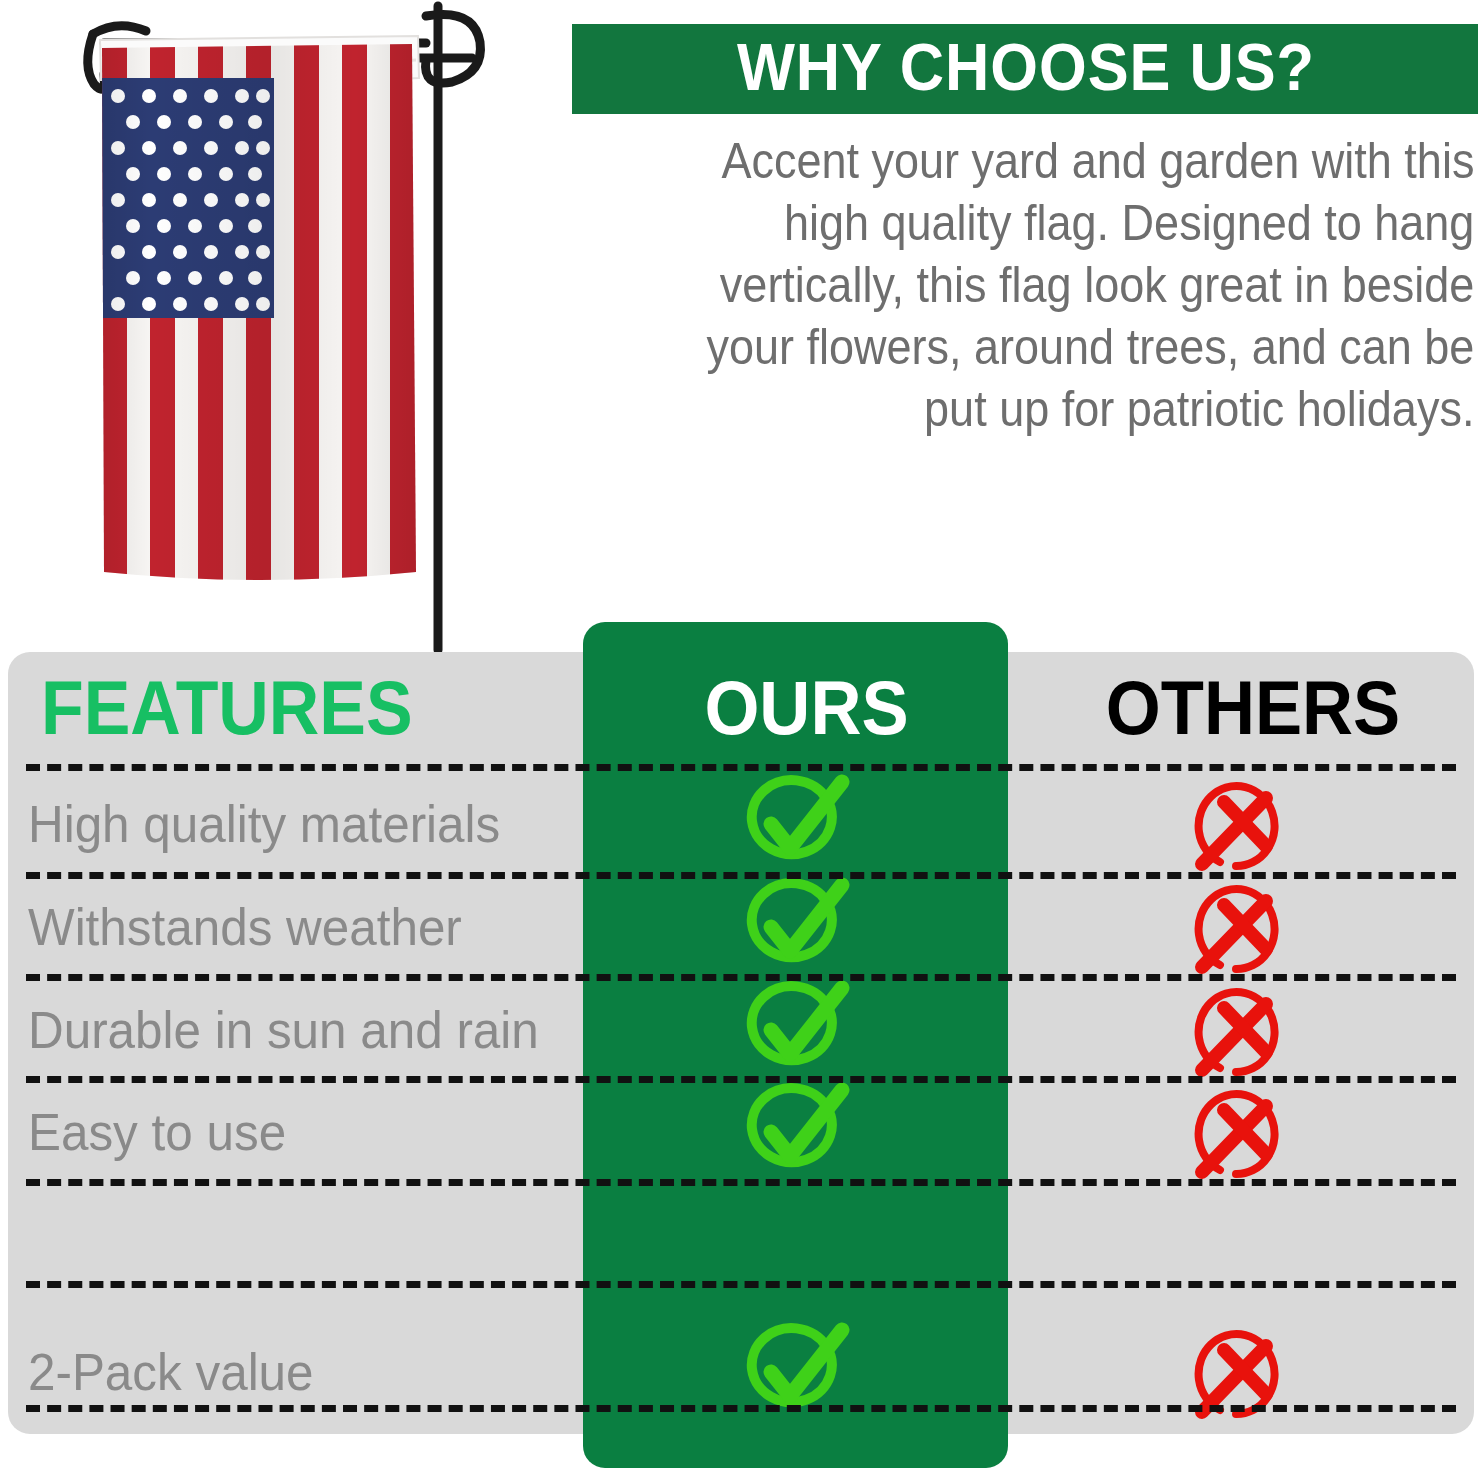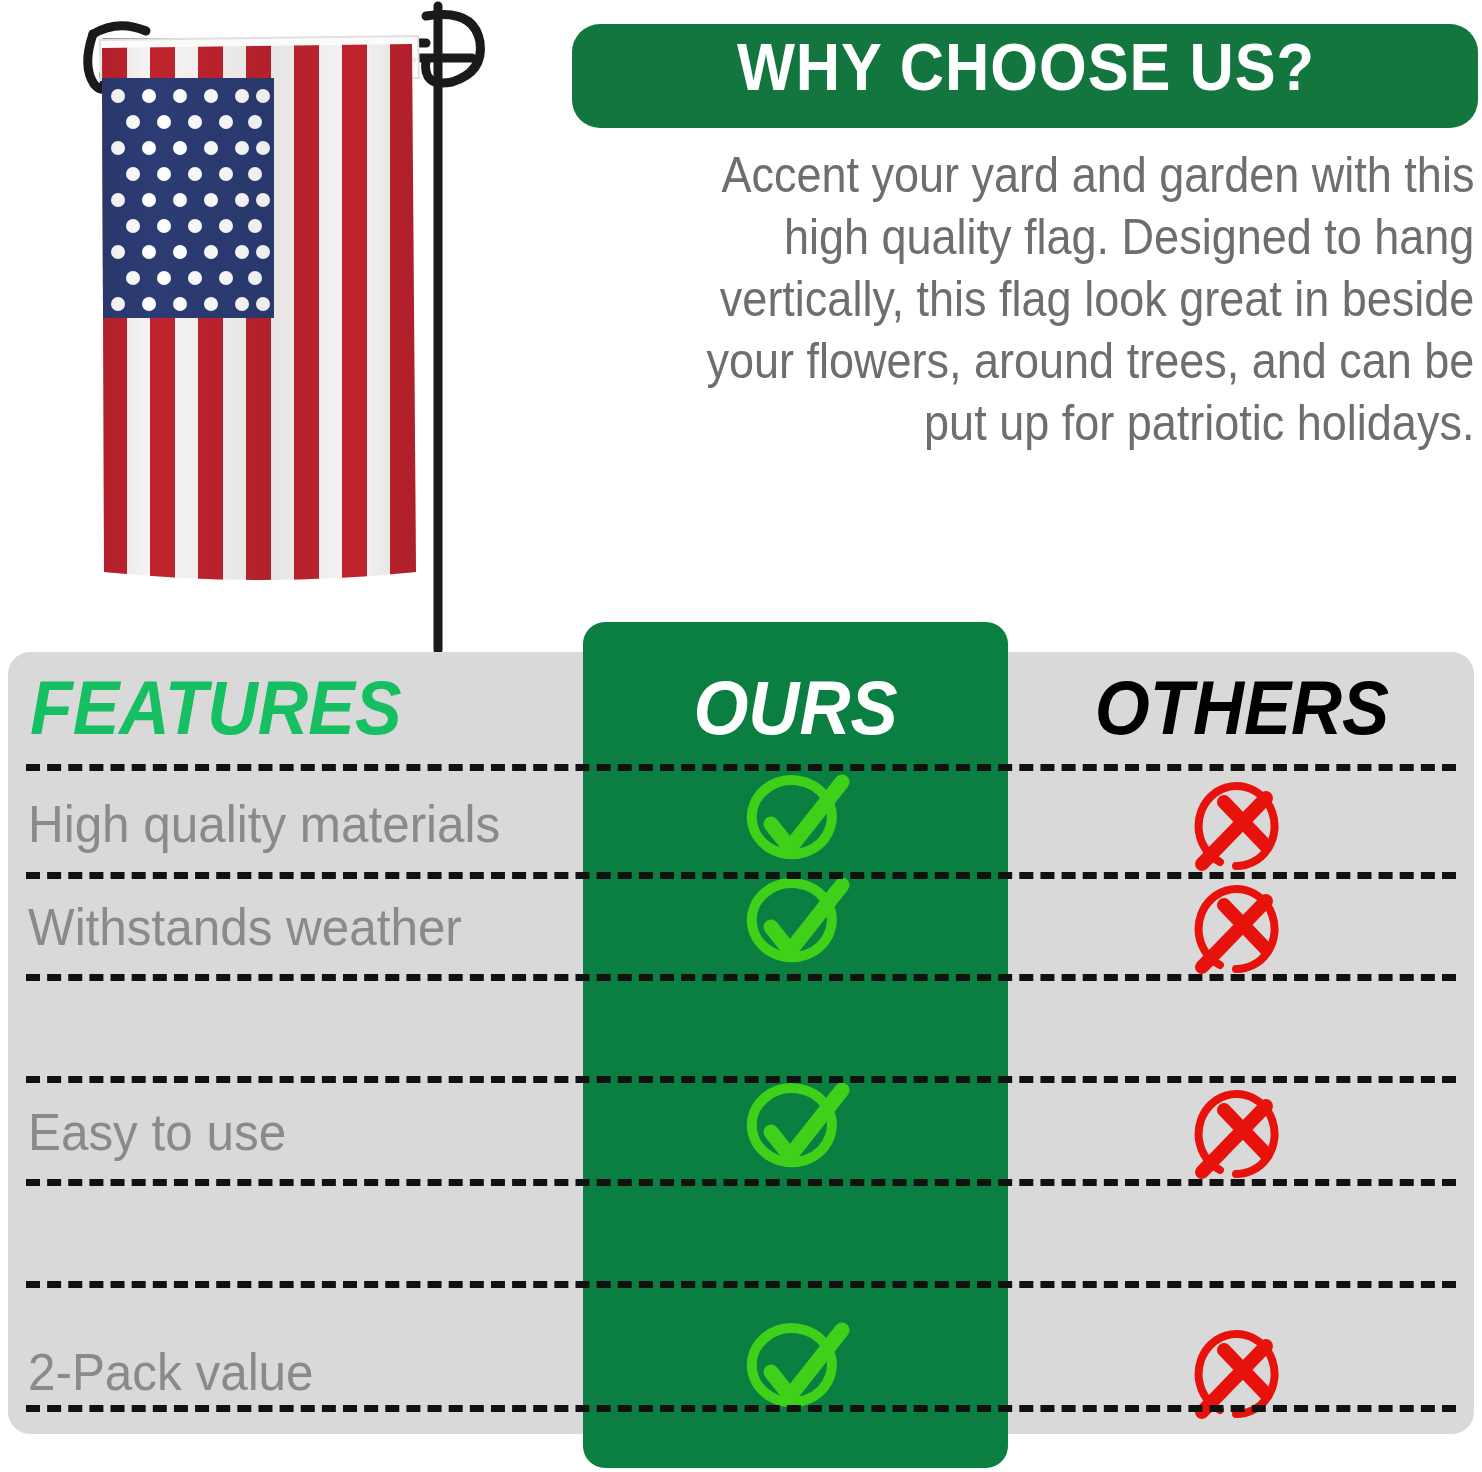--- a/index.html
+++ b/index.html
@@ -26,23 +26,22 @@
   #flag-art svg { display: block; width: 440px; height: 660px; }
 
   
   #why-block {
     position: absolute;
     left: 572px; top: 24px;
     width: 906px;
   }
   #why-banner {
     background: #12763E;
-    padding: 6px 12px 24px 14px;
+    padding: 6px 12px 10px 14px;
     display: block;
-    border-radius: 28px;
   }
   #why-banner-text {
     font-family: "Liberation Sans Narrow", "Liberation Sans", sans-serif;
     font-weight: bold;
     font-size: 66px;
     line-height: 74px;
     letter-spacing: 1px;
     color: #ffffff;
     text-align: center;
     transform: scaleX(0.93);
@@ -79,22 +78,22 @@
     position: absolute;
     left: 583px; top: 22px;
     width: 425px; height: 846px;
     background: #0a7f41;
     border-radius: 22px;
   }
 
   
   #head-row {
     position: absolute;
-    left: 0; top: 52px;
-    width: 1196px; height: 112px; font-style: italic;
+    left: 11px; top: 52px;
+    width: 1196px; height: 112px;
   }
   .head-cell {
     position: absolute;
     top: 0; height: 112px;
     display: flex; align-items: center;
     font-family: "Liberation Sans Narrow", "Liberation Sans", sans-serif;
     font-weight: bold;
     font-size: 76px;
     line-height: 80px;
     letter-spacing: 0px;
@@ -335,20 +334,36 @@
       </div>
       <div class="cell-others">
         <svg class="icon-cross" viewBox="0 0 104 96">
           <path d="M30,86 A38,40 0 1 1 46,90" fill="none" stroke="#E8120C" stroke-width="8" stroke-linecap="round"></path>
           <path d="M12,88 L76,22" fill="none" stroke="#E8120C" stroke-width="14" stroke-linecap="round"></path>
           <path d="M34,26 L76,70" fill="none" stroke="#E8120C" stroke-width="14" stroke-linecap="round"></path>
         </svg>
       </div>
     </div>
 
+    <div class="row" style="top:380px">
+      <div class="row-label">Durable in sun and rain</div>
+      <div class="cell-ours">
+        <svg class="icon-check" viewBox="0 0 116 104">
+          <path d="M88,26 A40,37 0 1 0 92,56 A40,37 0 0 0 88,26" fill="none" stroke="#3FD119" stroke-width="10" stroke-linecap="round"></path>
+          <path d="M33,52 L52,76 L104,10" fill="none" stroke="#3FD119" stroke-width="15" stroke-linecap="round" stroke-linejoin="round"></path>
+        </svg>
+      </div>
+      <div class="cell-others">
+        <svg class="icon-cross" viewBox="0 0 104 96">
+          <path d="M30,86 A38,40 0 1 1 46,90" fill="none" stroke="#E8120C" stroke-width="8" stroke-linecap="round"></path>
+          <path d="M12,88 L76,22" fill="none" stroke="#E8120C" stroke-width="14" stroke-linecap="round"></path>
+          <path d="M34,26 L76,70" fill="none" stroke="#E8120C" stroke-width="14" stroke-linecap="round"></path>
+        </svg>
+      </div>
+    </div>
 
     <div class="row" style="top:482px">
       <div class="row-label">Easy to use</div>
       <div class="cell-ours">
         <svg class="icon-check" viewBox="0 0 116 104">
           <path d="M88,26 A40,37 0 1 0 92,56 A40,37 0 0 0 88,26" fill="none" stroke="#3FD119" stroke-width="10" stroke-linecap="round"></path>
           <path d="M33,52 L52,76 L104,10" fill="none" stroke="#3FD119" stroke-width="15" stroke-linecap="round" stroke-linejoin="round"></path>
         </svg>
       </div>
       <div class="cell-others">

